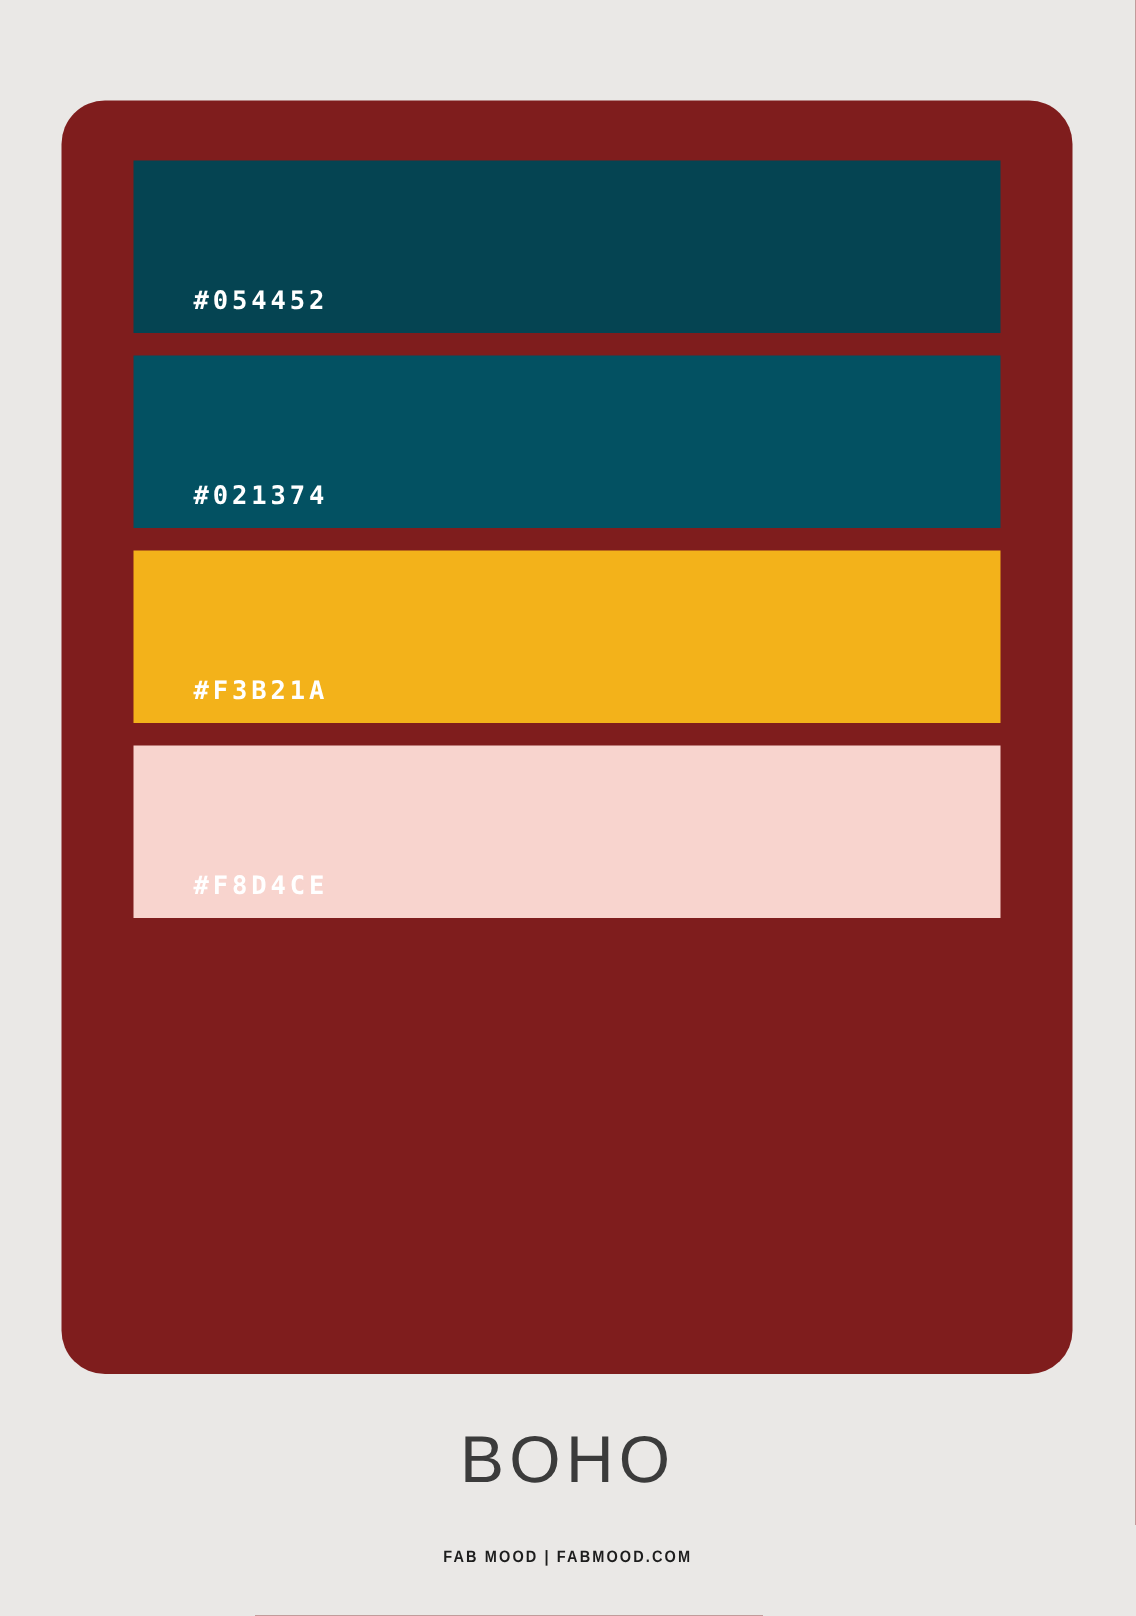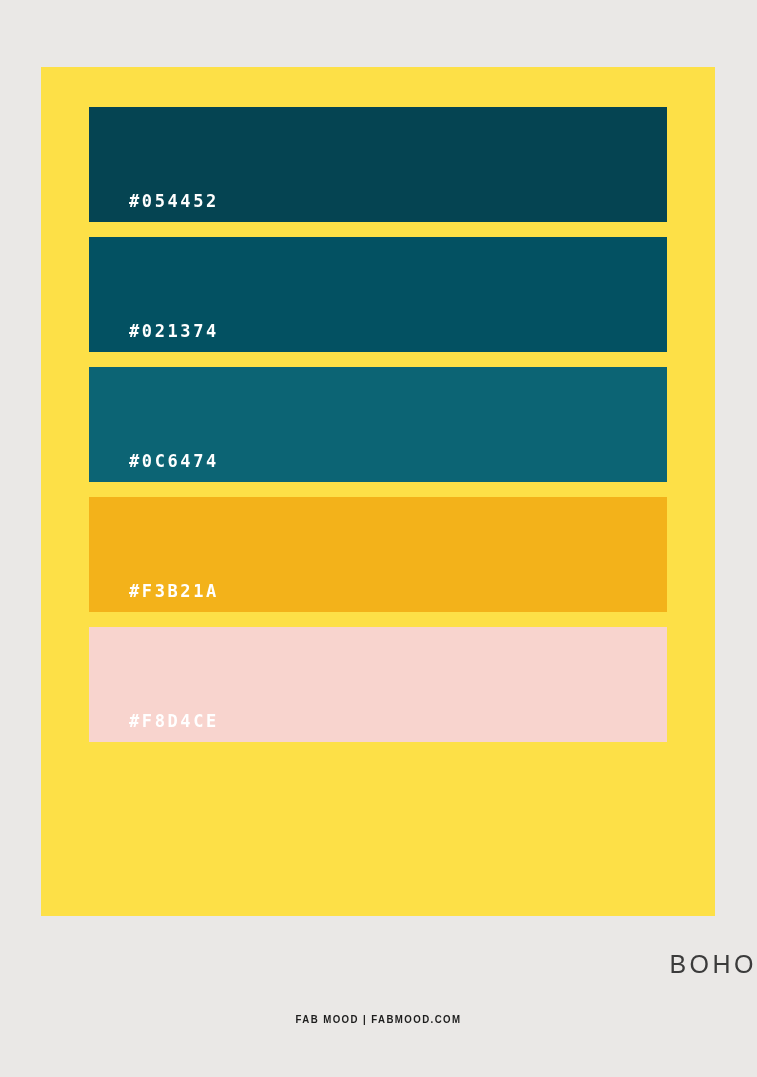--- a/index.html
+++ b/index.html
@@ -68,60 +68,56 @@
   #palette-footer {
     position: absolute;
     left: 0;
     top: 916px;
     width: 757px;
     text-align: center;
   }
 
   #palette-title {
     font-family: "Liberation Sans", sans-serif;
-    font-size: 25px;
+    font-size: 44px;
     font-weight: 300;
     letter-spacing: 3.5px;
     color: #3b3b3b;
     line-height: 1;
     margin-top: 36px;
-    text-align: right;
   }
 
   #palette-credit {
     font-family: "Liberation Sans", sans-serif;
     font-size: 11px;
     font-weight: bold;
     letter-spacing: 1.6px;
     color: #1d1d1d;
     line-height: 1;
     margin-top: 37px;
     transform: scaleX(0.88);
   }
 </style>
 </head>
 <body>
 
 <div id="palette-page" style="background-color: rgb(234, 232, 230);">
 
-  <div id="palette-card" style="background-color: #fde047;">
+  <div id="palette-card" style="background-color: #7f1d1d; border-radius: 29px;">
 
     <div id="swatch-stack">
 
       <div class="swatch" style="background-color: rgb(5, 68, 82);">
         <span class="swatch-label" style="color: rgb(255, 255, 255);">#054452</span>
       </div>
 
       <div class="swatch" style="background-color: rgb(3, 81, 98);">
         <span class="swatch-label" style="color: rgb(255, 255, 255);">#021374</span>
       </div>
 
-      <div class="swatch" style="background-color: rgb(12, 100, 116);">
-        <span class="swatch-label" style="color: rgb(255, 255, 255);">#0C6474</span>
-      </div>
 
       <div class="swatch" style="background-color: rgb(243, 178, 26);">
         <span class="swatch-label" style="color: rgb(255, 255, 255); margin-top: 48px;">#F3B21A</span>
       </div>
 
 
       <div class="swatch" style="background-color: rgb(248, 212, 206);">
         <span class="swatch-label" style="color: rgb(255, 255, 255);">#F8D4CE</span>
       </div>
 

